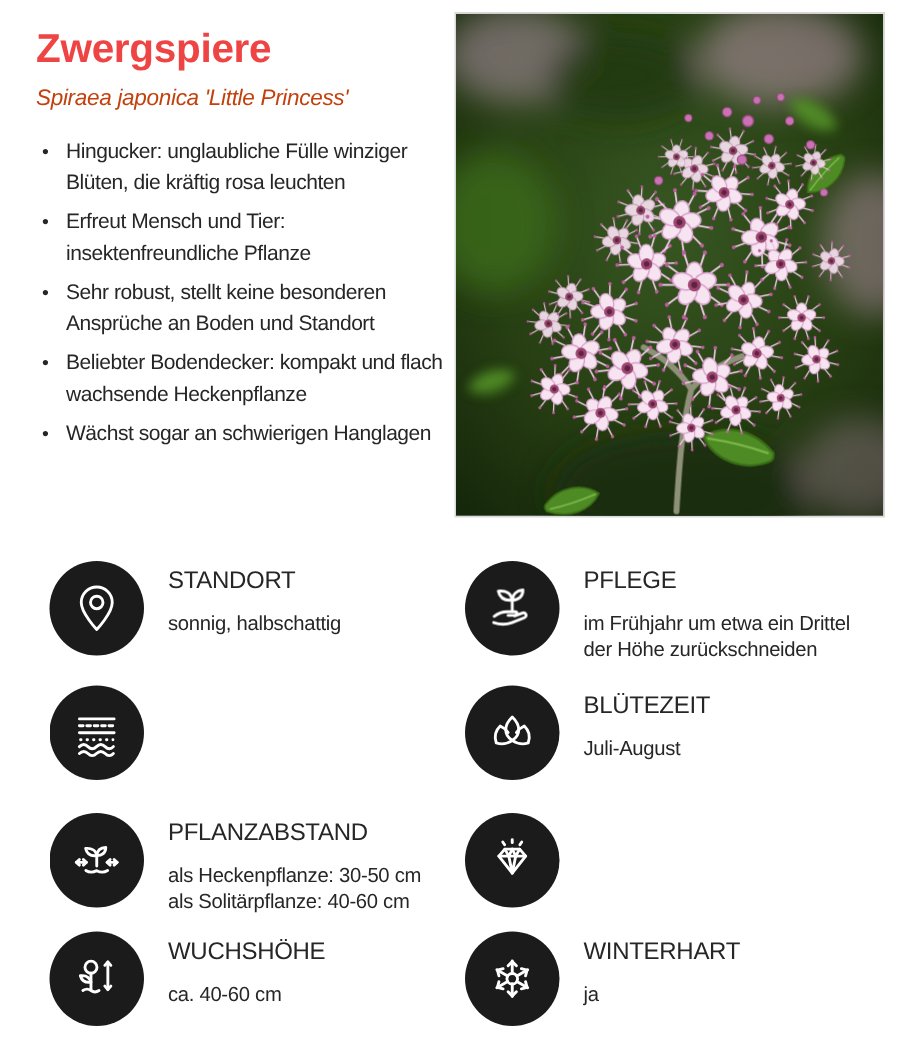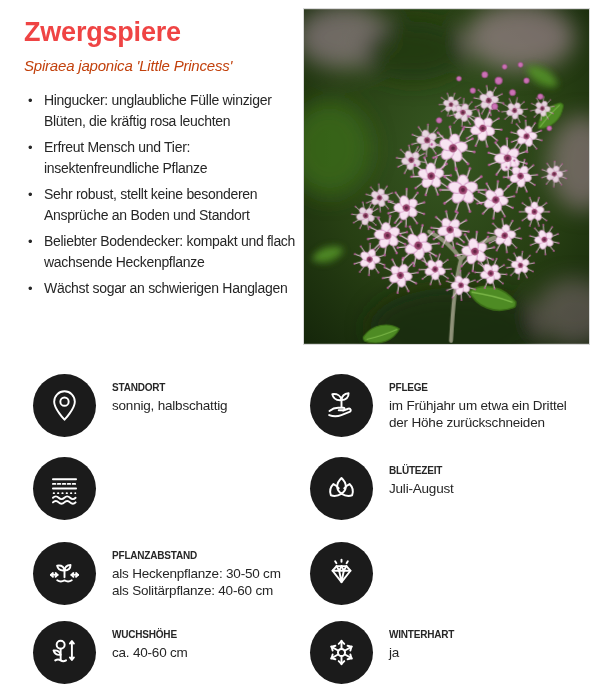--- a/index.html
+++ b/index.html
@@ -20,22 +20,22 @@
   .photo svg{display:block;width:100%;height:100%;}
   
   .attrs{position:absolute;left:33px;top:374px;display:grid;
          grid-template-columns:277px 1fr;grid-template-rows:83px 85px 79px auto;align-items:start;}
   .attr{display:flex;gap:16px;align-items:flex-start;}
   .icon-circle{width:63px;height:63px;border-radius:50%;background:#1b1b1b;flex:none;
                display:flex;align-items:center;justify-content:center;}
   .icon-circle svg{width:37px;height:37px;stroke:#fff;fill:none;stroke-width:1.25;
                    stroke-linecap:round;stroke-linejoin:round;}
   .attr-text{padding-top:5px;}
-  .attr-label{font-weight:bold;font-size:10px;line-height:17px;letter-spacing:-0.2px;}
-  .attr-desc{font-size:13.5px;line-height:17px;letter-spacing:-0.2px;margin-top:1px;white-space:pre-line;}
+  .attr-label{font-weight:normal;font-size:16px;line-height:17px;letter-spacing:-0.2px;}
+  .attr-desc{font-size:13.5px;line-height:17px;letter-spacing:-0.2px;margin-top:11px;white-space:pre-line;}
 </style>
 </head>
 <body>
 
 <div class="page">
 
   <header class="hdr">
     <h1 class="title">Zwergspiere</h1>
     <p class="subtitle">Spiraea japonica 'Little Princess'</p>
   </header>

